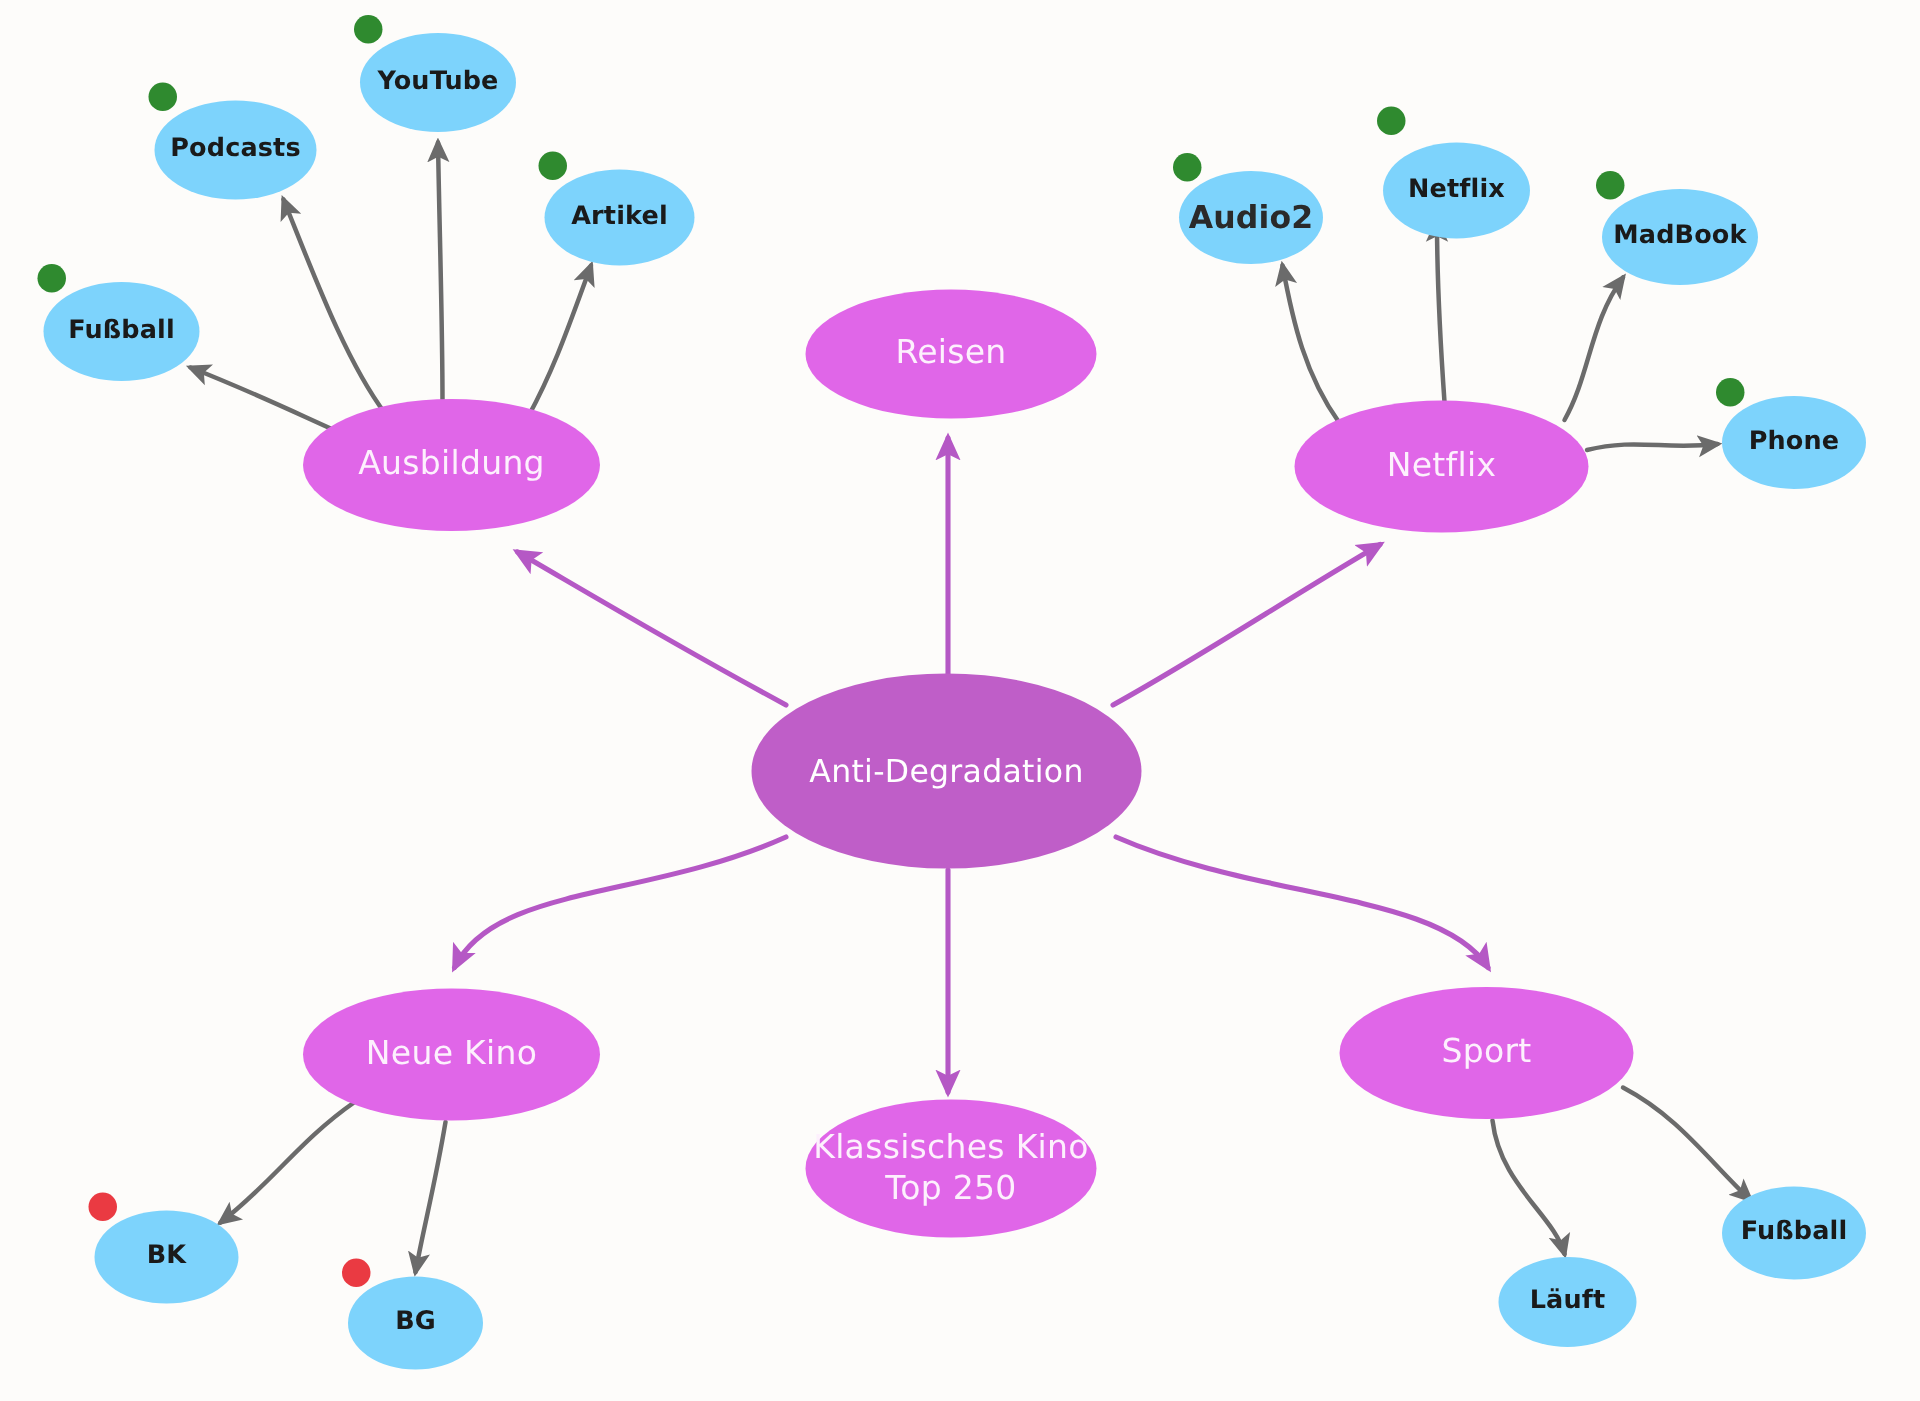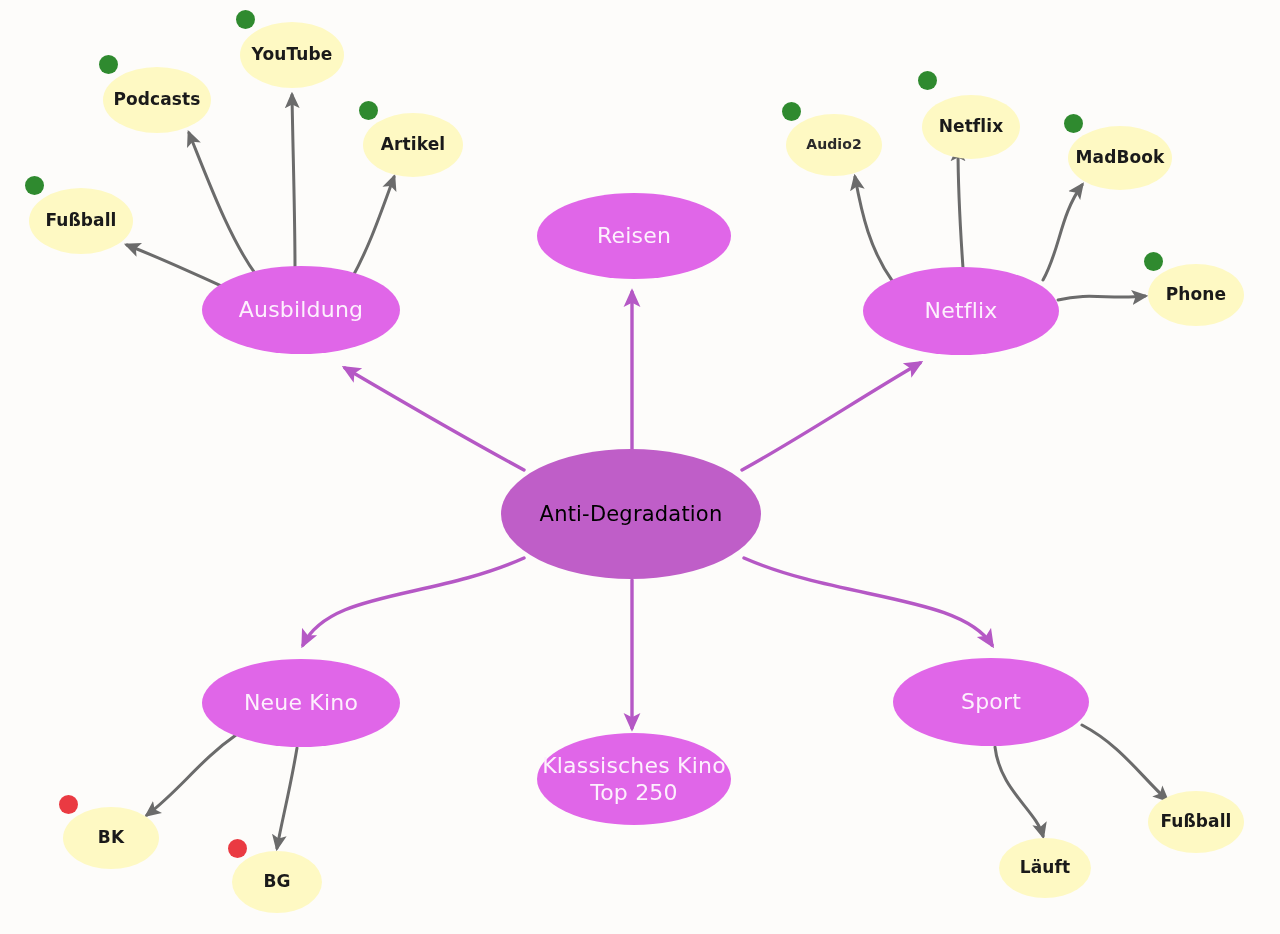--- a/index.html
+++ b/index.html
@@ -30,39 +30,39 @@
     justify-content: center;
     text-align: center;
     box-sizing: border-box;
     border-radius: 50%;
     line-height: 1.25;
     user-select: none;
     white-space: pre-line;
   }
   .node-root {
     background: #bf5ec8;
-    color: #000000;
+    color: #ffffff;
     font-size: 21px;
     letter-spacing: 0.2px;
   }
   .node-branch {
     background: #e066e8;
     color: #fdf0fd;
     font-size: 22px;
     letter-spacing: 0.2px;
   }
   .node-leaf {
-    background: #fef9c3;
+    background: #7dd3fc;
     color: #1a1a1a;
     font-size: 17px;
     font-weight: 700;
     letter-spacing: 0.1px;
   }
   .node-leaf.small {
-    font-size: 14px;
+    font-size: 21px;
     font-weight: 600;
     color: #2a2a2a;
   }
   .dot {
     position: absolute;
     width: 19px;
     height: 19px;
     border-radius: 50%;
   }
   .dot-green { background: #2f8a2f; }

